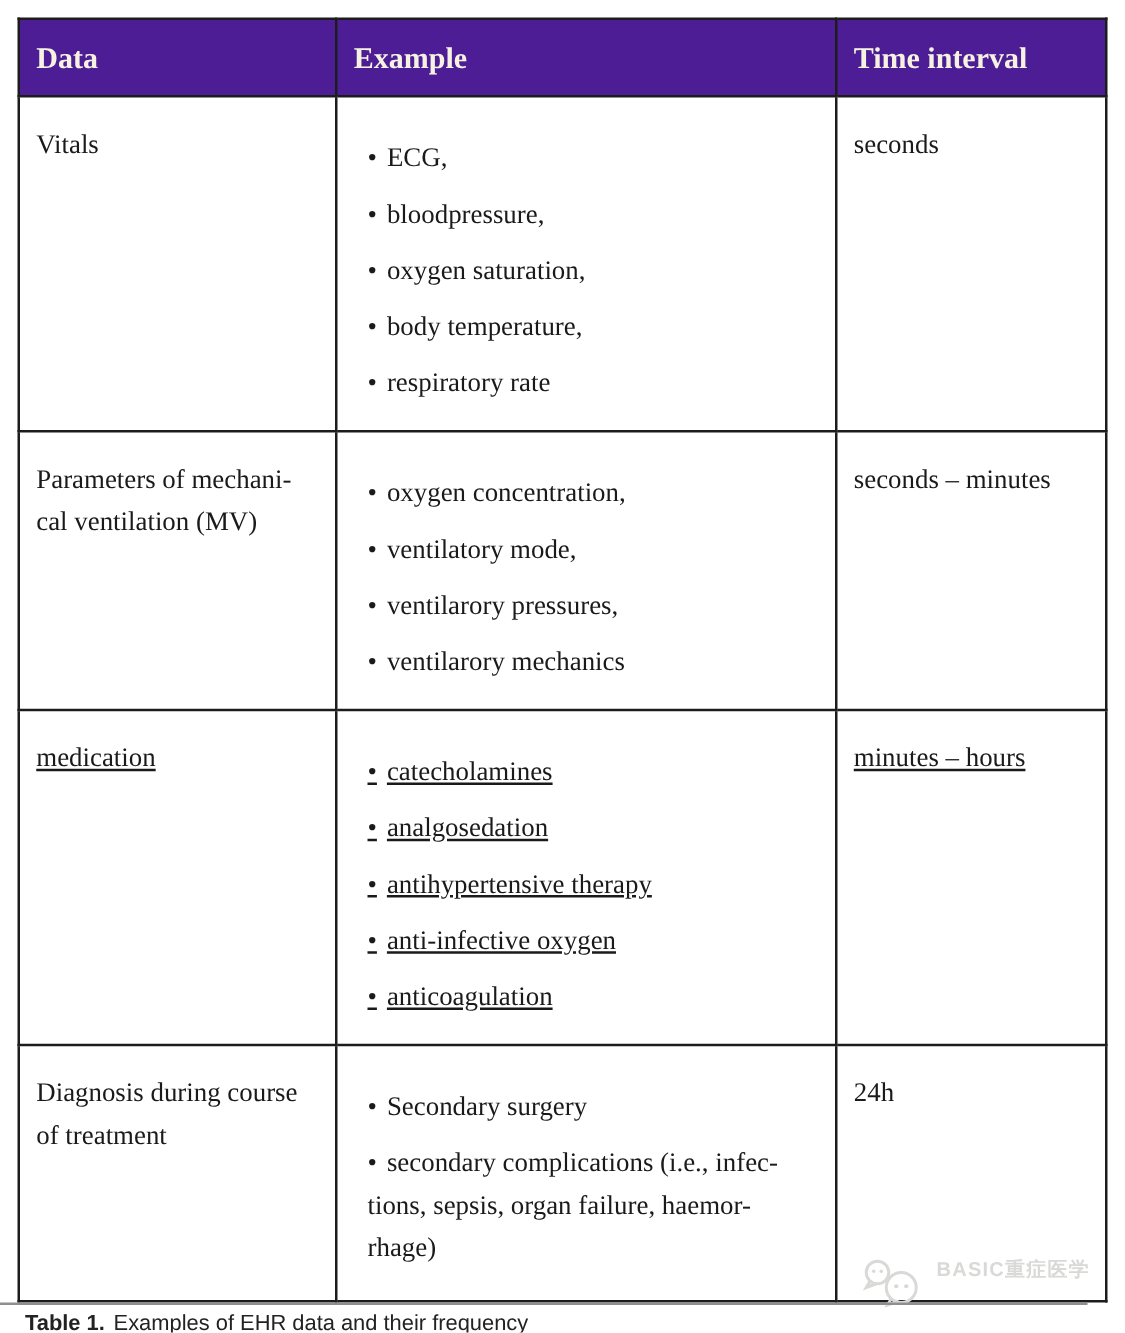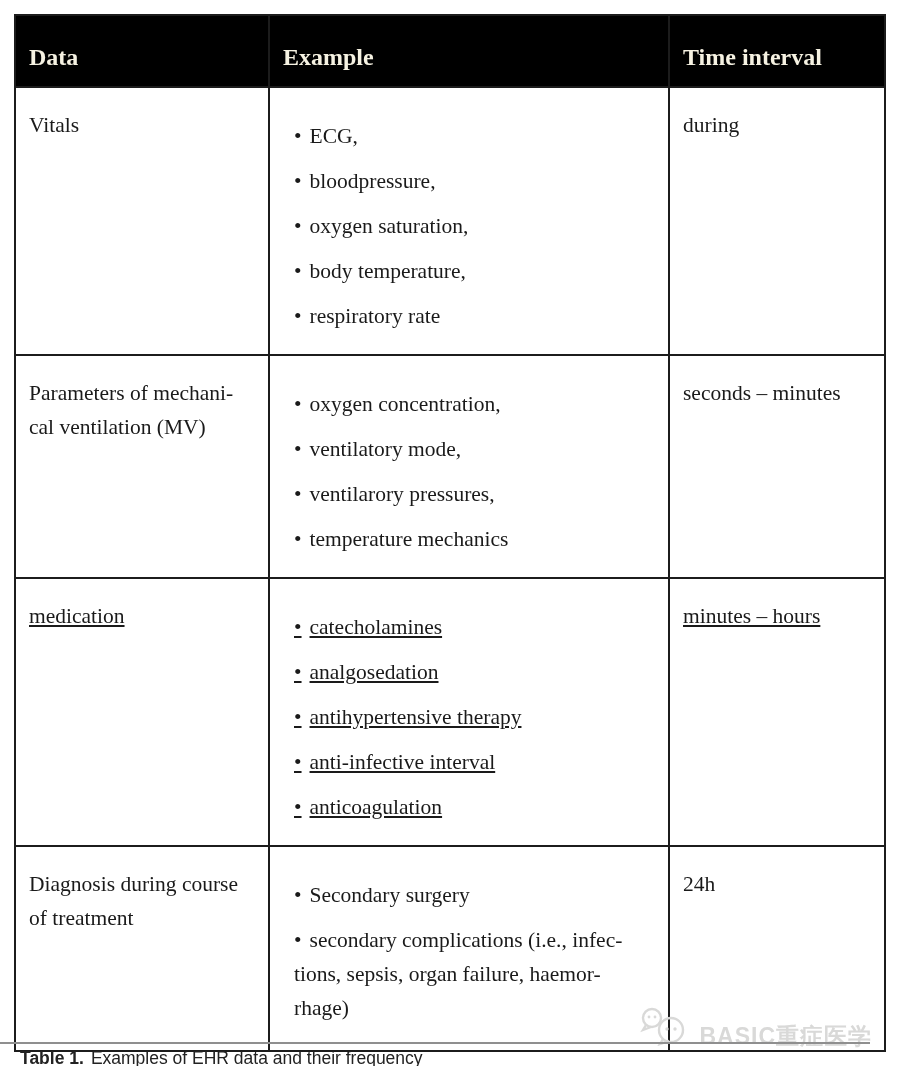--- a/index.html
+++ b/index.html
@@ -19,27 +19,27 @@
   }
   table.ehr col.c1 { width:254px; }
   table.ehr col.c2 { width:400px; }
   table.ehr col.c3 { width:216px; }
   table.ehr th, table.ehr td {
     border:2px solid #1c1c1c;
     vertical-align:top;
     text-align:left;
   }
   table.ehr thead th {
-    background:#000000;
+    background:#4c1d95;
     color:#f6f2e2;
     font-size:24px;
     font-weight:bold;
     height:58px;
     vertical-align:middle;
-    padding:12px 0 0 13px;
+    padding:2px 0 0 13px;
   }
   table.ehr td {
     font-size:21.5px;
     line-height:34px;
     padding:20px 10px 10px 13px;
     background:#ffffff;
   }
   tr.r1 td { height:215px; }
   tr.r2 td { height:170px; }
   tr.r3 td { height:201px;text-decoration:underline; }
@@ -55,23 +55,23 @@
     white-space:nowrap;
   }
   .cap-label { font-weight:bold; margin-right:7px; }
   .rule {
     position:absolute; left:0; top:1042px;
     width:870px; height:2px;
     background:#8f8f8f;
   }
   .watermark {
     position:absolute; right:28px; top:1006px;
-    display:flex; align-items:flex-end; gap:6px;
+    display:flex; align-items:flex-start; gap:6px;
     font-family:"Liberation Sans","DejaVu Sans",sans-serif;
-    font-size:23px; font-weight:bold;
+    font-size:16px; font-weight:bold;
     color:#d9d9d8; letter-spacing:1px;
     white-space:nowrap;
   }
   .wm-icon { display:inline-block; }
 </style>
 </head>
 <body>
 
 <div class="page">
 
@@ -91,40 +91,40 @@
     <tbody>
       <tr class="r1">
         <td class="pre">Vitals</td>
         <td>
           <div class="ex-item"><span class="bullet">•</span><span class="pre">ECG,</span></div>
           <div class="ex-item"><span class="bullet">•</span><span class="pre">bloodpressure,</span></div>
           <div class="ex-item"><span class="bullet">•</span><span class="pre">oxygen saturation,</span></div>
           <div class="ex-item"><span class="bullet">•</span><span class="pre">body temperature,</span></div>
           <div class="ex-item"><span class="bullet">•</span><span class="pre">respiratory rate</span></div>
         </td>
-        <td>during</td>
+        <td>seconds</td>
       </tr>
       <tr class="r2">
         <td class="pre">Parameters of mechani-
 cal ventilation (MV)</td>
         <td>
           <div class="ex-item"><span class="bullet">•</span><span class="pre">oxygen concentration,</span></div>
           <div class="ex-item"><span class="bullet">•</span><span class="pre">ventilatory mode,</span></div>
           <div class="ex-item"><span class="bullet">•</span><span class="pre">ventilarory pressures,</span></div>
-          <div class="ex-item"><span class="bullet">•</span><span class="pre">temperature mechanics</span></div>
+          <div class="ex-item"><span class="bullet">•</span><span class="pre">ventilarory mechanics</span></div>
         </td>
         <td>seconds – minutes</td>
       </tr>
       <tr class="r3">
         <td class="pre">medication</td>
         <td>
           <div class="ex-item"><span class="bullet">•</span><span class="pre">catecholamines</span></div>
           <div class="ex-item"><span class="bullet">•</span><span class="pre">analgosedation</span></div>
           <div class="ex-item"><span class="bullet">•</span><span class="pre">antihypertensive therapy</span></div>
-          <div class="ex-item"><span class="bullet">•</span><span class="pre">anti-infective interval</span></div>
+          <div class="ex-item"><span class="bullet">•</span><span class="pre">anti-infective oxygen</span></div>
           <div class="ex-item"><span class="bullet">•</span><span class="pre">anticoagulation</span></div>
         </td>
         <td>minutes – hours</td>
       </tr>
       <tr class="r5">
         <td class="pre">Diagnosis during course
 of treatment</td>
         <td>
           <div class="ex-item"><span class="bullet">•</span><span class="pre">Secondary surgery</span></div>
           <div class="ex-item"><span class="bullet">•</span><span class="pre">secondary complications (i.e., infec-

